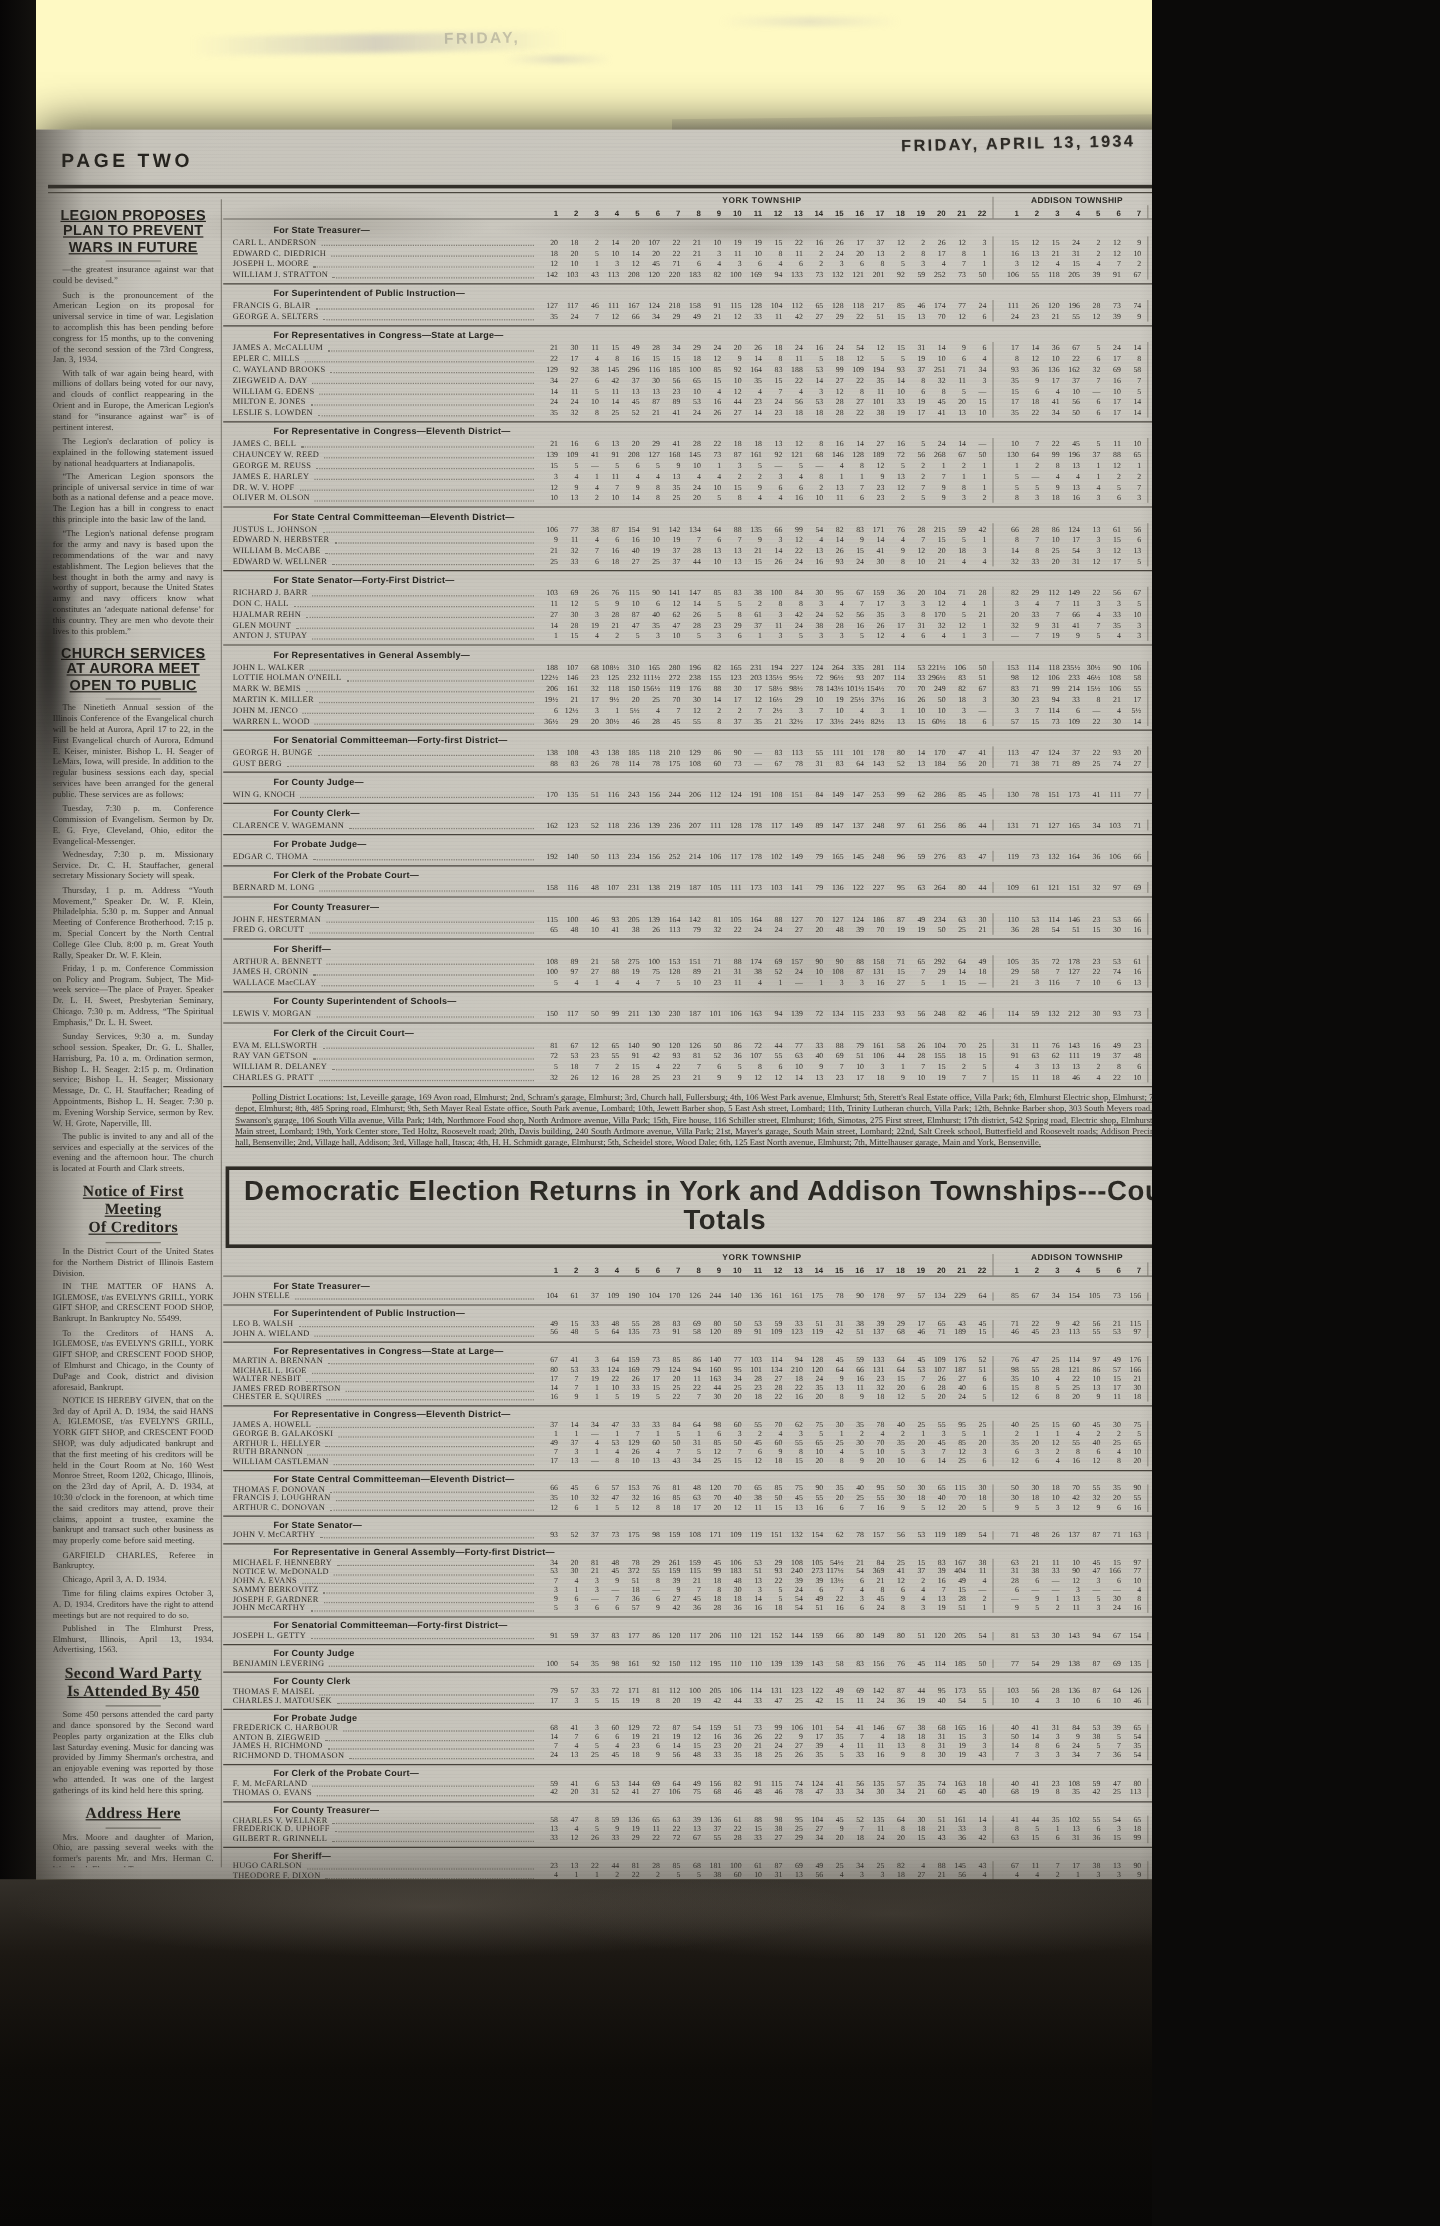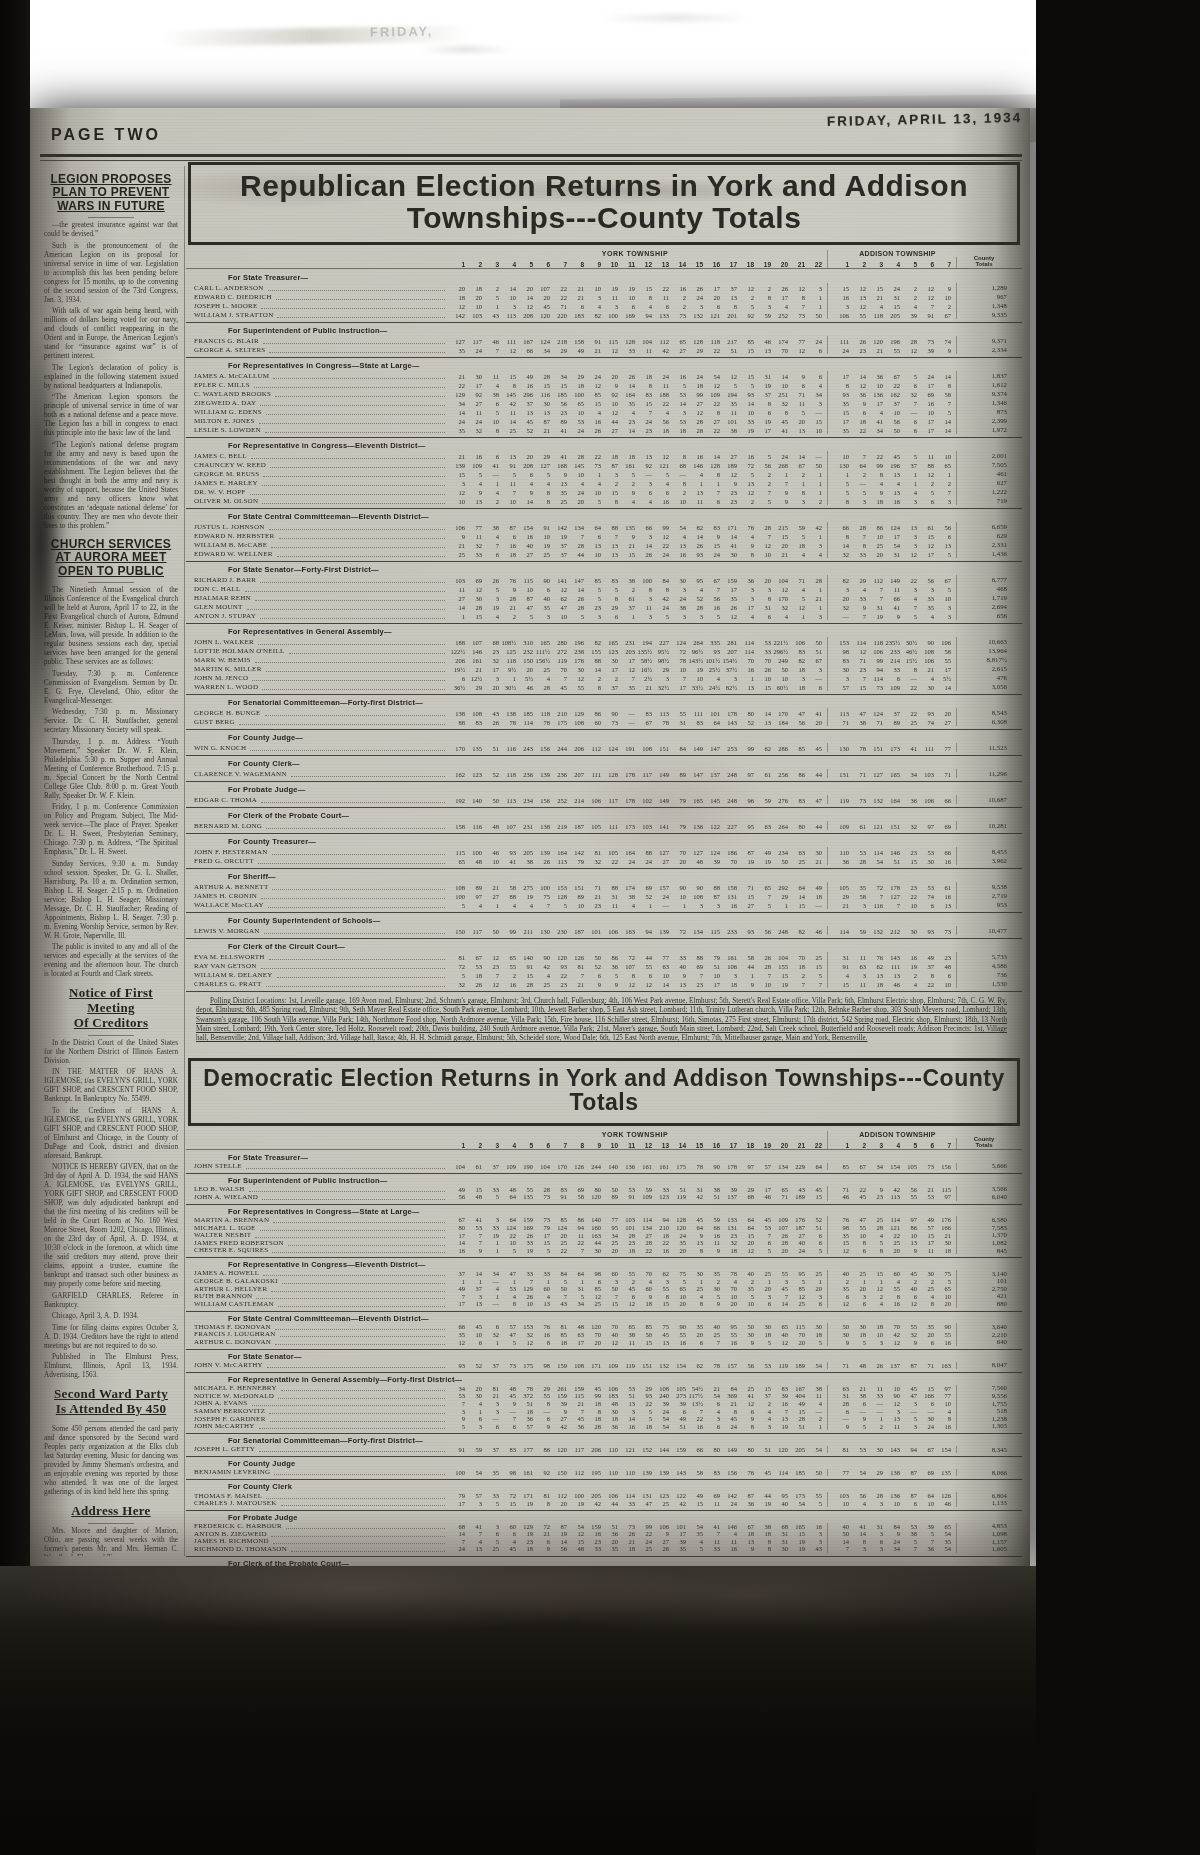--- a/index.html
+++ b/index.html
@@ -1,16 +1,16 @@
 <!DOCTYPE html>
 <html><head>
 <meta charset="utf-8">
 <style>
   html,body{margin:0;padding:0;background:#0b0a09;}
-  #scene{position:relative;width:1036px;height:1855px;overflow:hidden;background:#ffffff;
+  #scene{position:relative;width:960px;height:1855px;overflow:hidden;background:#fef9c3;
          font-family:"Liberation Serif",serif;}
   
   .streak{position:absolute;background:linear-gradient(90deg,rgba(190,186,178,.0),rgba(200,196,188,.75),rgba(190,186,178,.0));filter:blur(2px);}
   #ghost-date{position:absolute;left:370px;top:24px;color:#8d8a83;opacity:.45;font:bold 13px "Liberation Sans",sans-serif;letter-spacing:2px;transform:rotate(-1deg);}
   #date-strip{position:absolute;left:560px;top:96px;width:640px;height:48px;
       background:linear-gradient(180deg,rgba(120,116,108,.15),rgba(150,146,138,.55) 40%,rgba(90,86,80,.25));
       transform:skewY(-0.6deg);}
   #date-label{position:absolute;right:14px;top:112px;color:#2e2b26;font:bold 13.5px "Liberation Sans",sans-serif;letter-spacing:2px;transform:rotate(-1.2deg);
       text-shadow:0 0 1px rgba(40,38,34,.4);}
   
@@ -135,23 +135,20 @@
           <p class="artP">Some 450 persons attended the card party and dance sponsored by the Second ward Peoples party organization at the Elks club last Saturday evening. Music for dancing was provided by Jimmy Sherman's orchestra, and an enjoyable evening was reported by those who attended. It was one of the largest gatherings of its kind held here this spring.</p>
         </div>
         <div class="article">
           <div class="artHead serif">Address Here</div>
           <div class="artRule"></div>
           <p class="artP">Mrs. Moore and daughter of Marion, Ohio, are passing several weeks with the former's parents Mr. and Mrs. Herman C. Wendland, Elmwood Terrace.</p>
         </div>
       </div>
 
     <div id="main-col">
-      <div class="banner">
-        <span>Republican Election Returns in York and Addison Townships---County Totals</span>
-      </div>
       <div id="rep-table">
           <div class="thead1">
             <span class="sp-name"></span>
             <span class="ylab">YORK TOWNSHIP</span>
             <span class="vsep"></span>
             <span class="alab">ADDISON TOWNSHIP</span>
           </div>
           <div class="trow thead2">
             <span class="namewrap"></span>
             <span class="vc hc">1</span>

